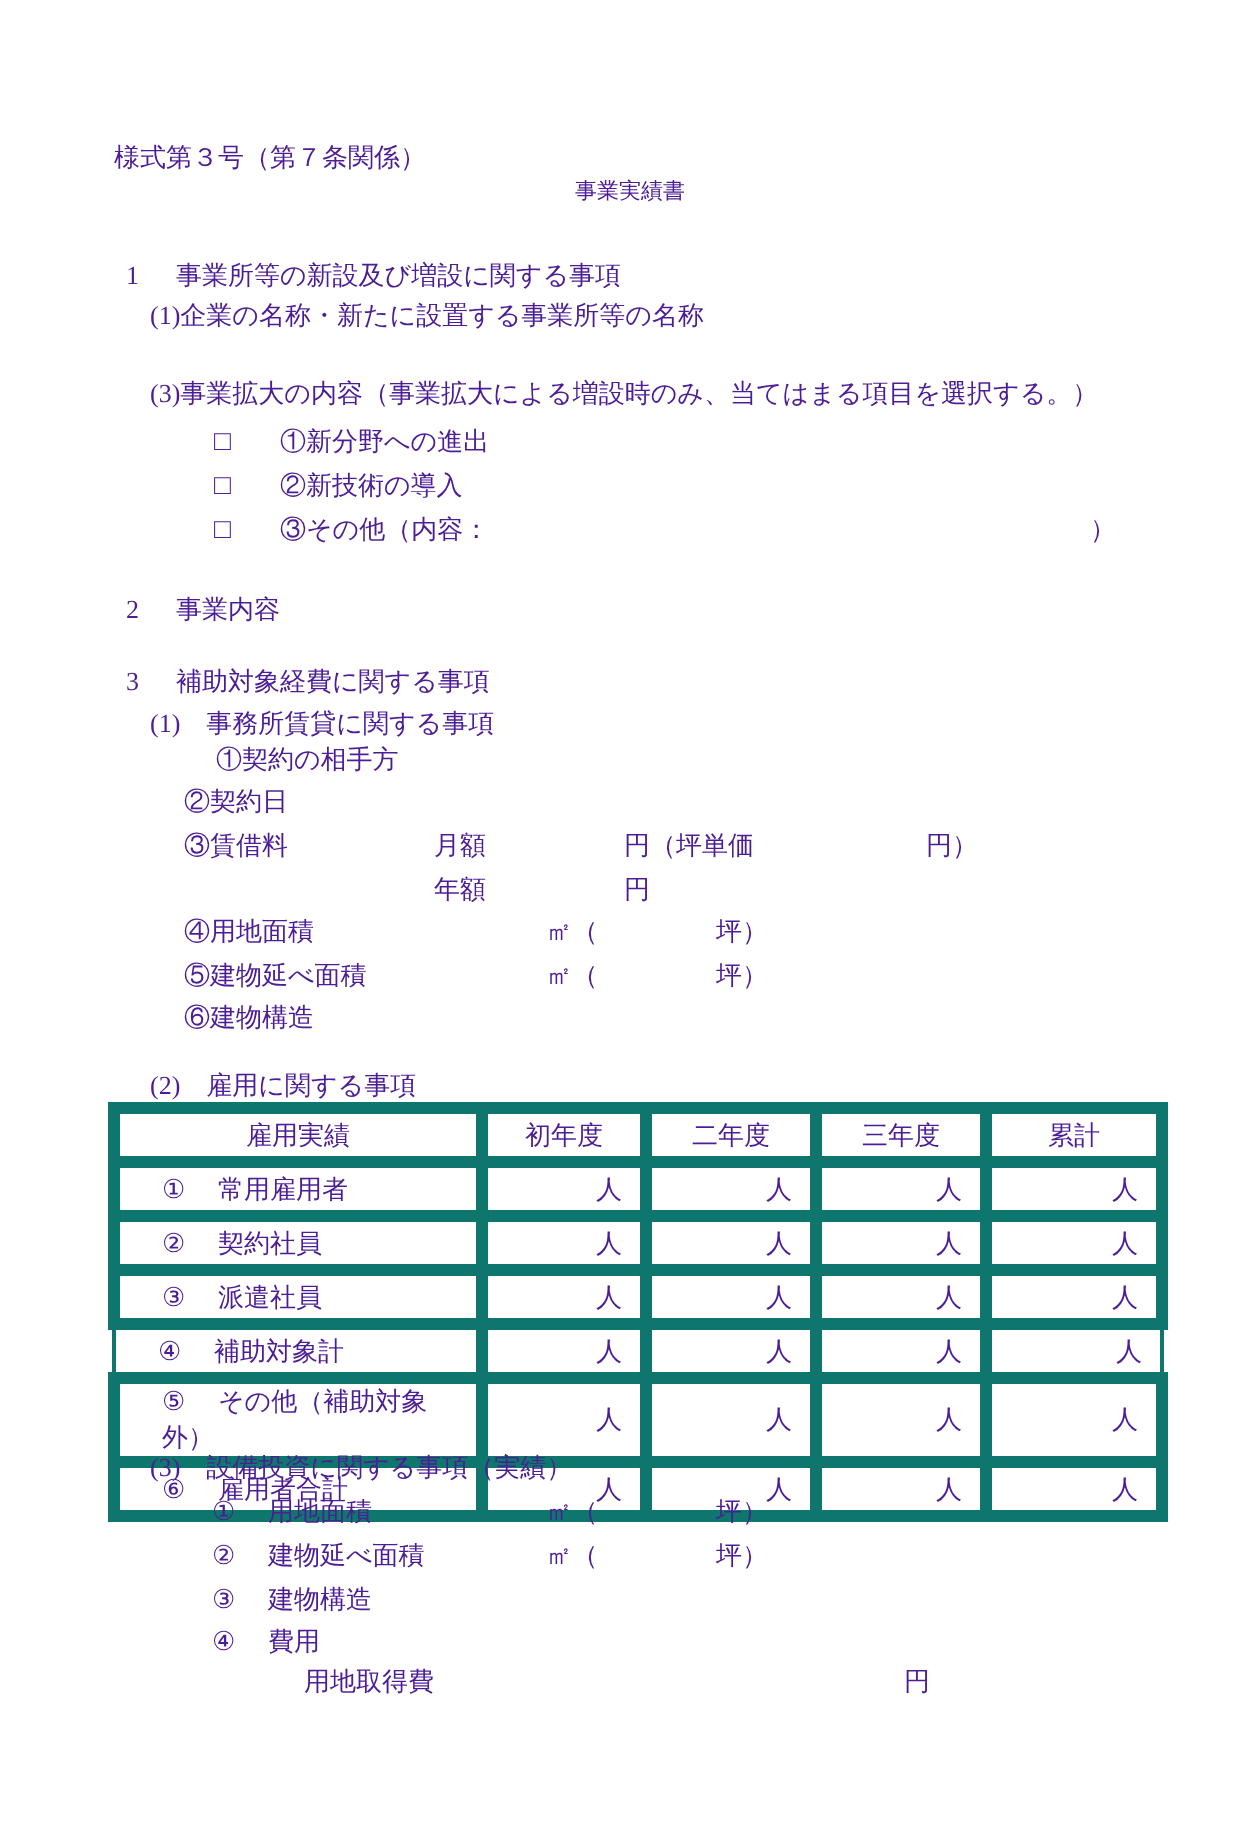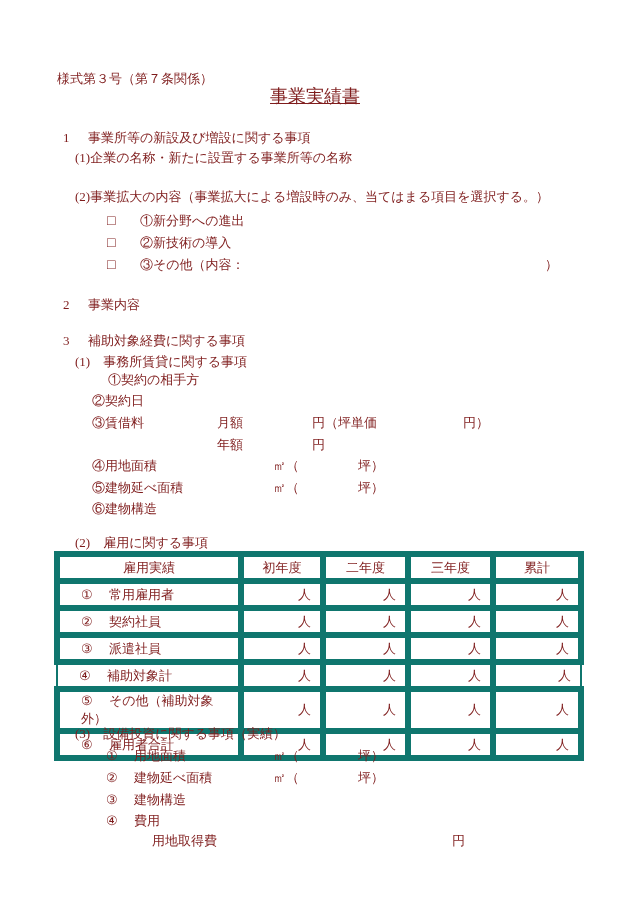--- a/index.html
+++ b/index.html
@@ -3,21 +3,21 @@
 <meta charset="utf-8">
 <style>
   html,body{margin:0;padding:0;background:#888;}
   .page{
     position:relative;
     width:630px;height:915px;
     margin:0 auto;
     background:#ffffff;
     font-family:"Liberation Serif","DejaVu Serif",serif;
     font-size:13px;
-    color:#7f1d1d;
+    color:#4c1d95;
     overflow:hidden;
   }
   .line{position:absolute;white-space:nowrap;line-height:15px;}
   .center{left:0;right:0;text-align:center;}
   .seg{position:absolute;top:0;white-space:nowrap;}
   .hnum{display:inline-block;width:25px;}
   .cb{font-size:14px;}
   .cbl{position:absolute;left:33px;top:0;}
   
   .emp-table{
@@ -34,33 +34,33 @@
     font-weight:normal;
     overflow:hidden;
   }
   .emp-table th{text-align:center;}
   .emp-table td.c1{text-align:left;padding-left:21px;}
   .emp-table td.cv{text-align:right;padding-right:9px;}
   .rno{display:inline-block;width:28px;}
   .bold-row td{border-top-width:2px;border-bottom-width:2px;}
   .bold-row td:first-child{border-left-width:2px;}
   .bold-row td:last-child{border-right-width:2px;}
-  .title{font-size:18px;text-decoration:underline;}
+  .title{font-size:11px;}
 </style>
 </head>
 <body>
 
 <div class="page">
 
   <div class="line" style="left:57px;top:71px">様式第３号（第７条関係）</div>
   <div class="line center title" style="top:89px">事業実績書</div>
 
   <div class="line" style="left:63px;top:130px"><span class="hnum">1</span><span>事業所等の新設及び増設に関する事項</span></div>
   <div class="line" style="left:75px;top:150px">(1)企業の名称・新たに設置する事業所等の名称</div>
-  <div class="line" style="left:75px;top:189px">(2)事業拡大の内容（事業拡大による増設時のみ、当てはまる項目を選択する。）</div>
+  <div class="line" style="left:75px;top:189px">(3)事業拡大の内容（事業拡大による増設時のみ、当てはまる項目を選択する。）</div>
 
   <div class="line" style="left:107px;top:213px">
     <span class="cb">□</span>
     <span class="cbl">①新分野への進出</span>
   </div>
   <div class="line" style="left:107px;top:235px">
     <span class="cb">□</span>
     <span class="cbl">②新技術の導入</span>
   </div>
   <div class="line" style="left:107px;top:257px">

